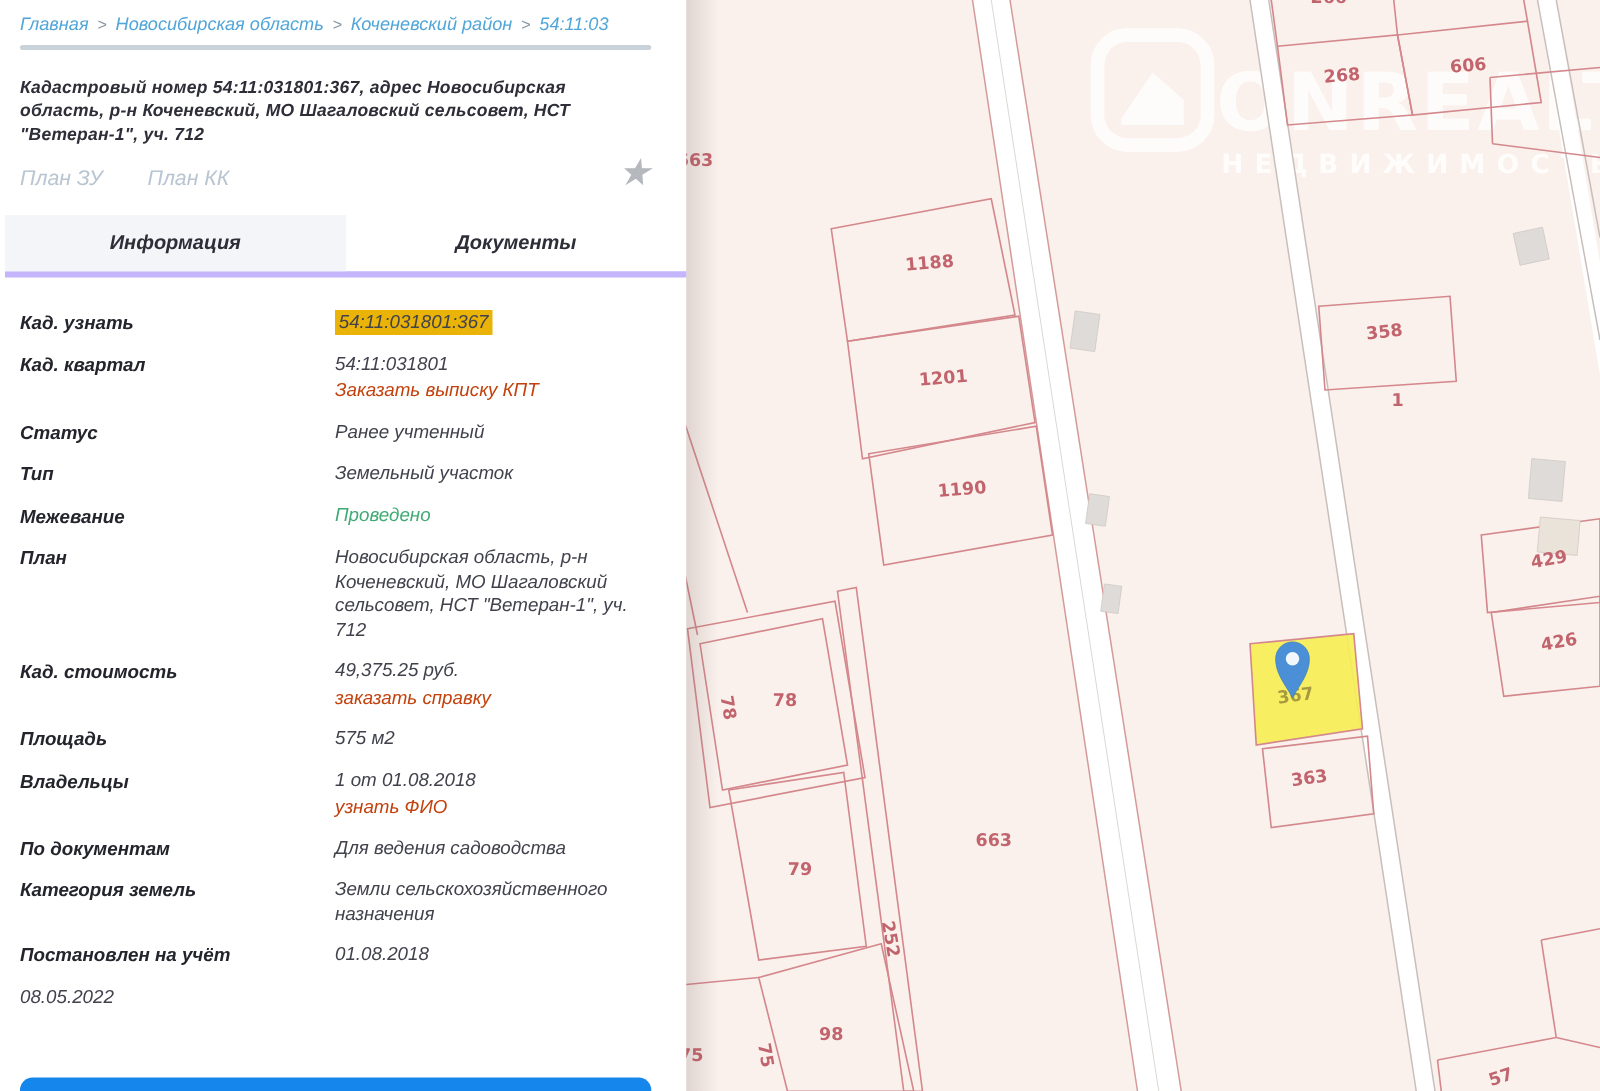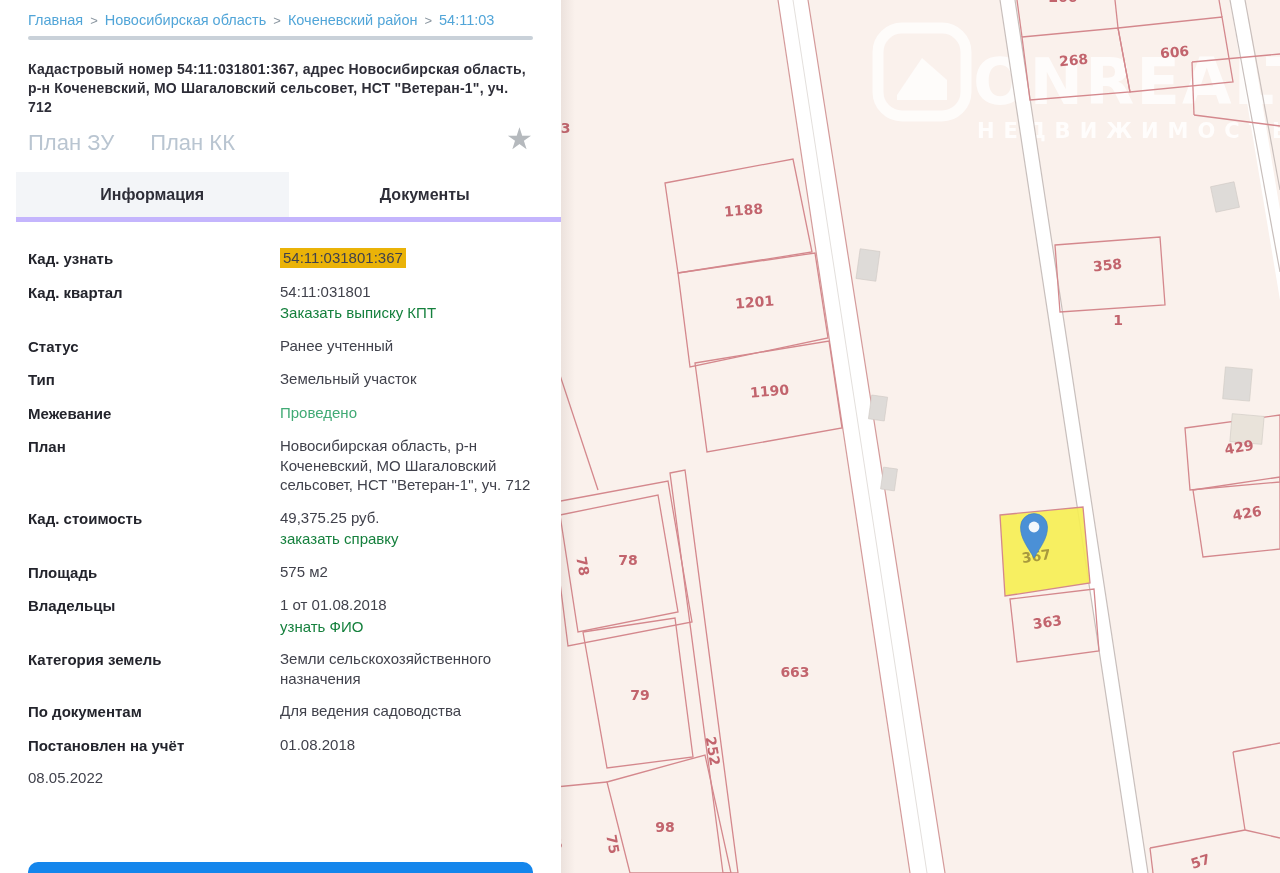--- a/index.html
+++ b/index.html
@@ -1,35 +1,35 @@
 <!DOCTYPE html>
 <html><head>
 <meta charset="utf-8">
 <style>
   html,body{margin:0;padding:0;}
   body{width:1280px;height:873px;overflow:hidden;font-family:"Liberation Sans",sans-serif;background:#fff;position:relative;}
   
-  .panel{position:absolute;left:16px;top:0;width:545px;height:873px;background:#fff;z-index:3;}
+  .panel{position:absolute;left:4px;top:0;width:545px;height:873px;background:#fff;z-index:3;font-style:italic;}
   .panel-inner{padding:0 28px 0 12px;}
   .crumbs{padding-top:12px;font-size:14.5px;white-space:nowrap;overflow:hidden;color:#8b97a1;}
   .crumbs a{color:#51a5d8;text-decoration:none;cursor:pointer;}
   .crumbs .sep{margin:0 7px;color:#8b97a1;font-size:13px;}
   .loadbar{margin-top:8px;height:4px;width:505px;background:#c9d1d9;border-radius:2px;}
   h1.title{margin:20px 0 0 0;font-size:14px;line-height:1.34;font-weight:700;color:#2e2e38;letter-spacing:.2px;}
   .planrow{margin-top:12px;display:flex;align-items:center;position:relative;height:30px;}
-  .planrow a{color:#b9c5d1;font-size:22px;text-decoration:none;margin-right:36px;cursor:pointer;}
+  .planrow a{color:#b9c5d1;font-size:17px;text-decoration:none;margin-right:36px;cursor:pointer;}
   .star{position:absolute;right:0;top:-4px;font-size:30px;color:#b5b9bd;line-height:1;cursor:pointer;}
   .tabs{margin-top:14px;margin-left:-12px;width:545px;display:flex;border-bottom:5px solid #c4b5fd;}
   .tab{width:50%;height:45px;display:flex;align-items:center;justify-content:center;font-size:16px;font-weight:700;color:#2e2e38;cursor:pointer;}
   .tab.active{background:#f3f5f8;}
   .rows{padding-top:26px;}
   .row{display:flex;margin-bottom:13px;}
   .row .lbl{width:252px;font-weight:700;font-size:15px;color:#23242c;line-height:1.3;padding-top:1px;}
   .row .val{width:253px;font-size:15px;color:#41424c;line-height:1.3;}
-  .row .val a{display:inline-block;margin-top:2px;color:#15803d;text-decoration:none;cursor:pointer;}
+  .row .val a{display:inline-block;margin-top:2px;color:#c2410c;text-decoration:none;cursor:pointer;}
   .row .hl{background:#eab308;padding:1px 3px 2px 3px;}
   .row .green{color:#41aa75;}
   .bigbtn{position:absolute;left:12px;bottom:-36px;width:505px;height:47px;background:#1486ec;border:none;border-radius:10px;cursor:pointer;}
   
   .map{position:absolute;left:545px;top:0;width:735px;height:873px;background:#faf1ec;z-index:1;cursor:grab;}
   .map-shadow{position:absolute;left:545px;top:0;width:30px;height:873px;z-index:2;pointer-events:none;
     background:linear-gradient(to right,rgba(110,90,85,.22),rgba(110,90,85,0));}
   svg text{font-family:"DejaVu Sans",sans-serif;}
 </style>
 </head>
@@ -172,26 +172,26 @@
         </div>
         <div class="row">
           <div class="lbl">Площадь</div>
           <div class="val"><span>575 м2</span></div>
         </div>
         <div class="row">
           <div class="lbl">Владельцы</div>
           <div class="val"><span>1 от 01.08.2018</span><br><a>узнать ФИО</a></div>
         </div>
         <div class="row">
+          <div class="lbl">По документам</div>
+          <div class="val"><span>Для ведения садоводства</span></div>
+        </div>
+        <div class="row">
           <div class="lbl">Категория земель</div>
           <div class="val"><span>Земли сельскохозяйственного назначения</span></div>
-        </div>
-        <div class="row">
-          <div class="lbl">По документам</div>
-          <div class="val"><span>Для ведения садоводства</span></div>
         </div>
         <div class="row">
           <div class="lbl">Постановлен на учёт</div>
           <div class="val"><span>01.08.2018</span></div>
         </div>
         <div class="row">
           <div class="val"><span>08.05.2022</span></div>
         </div>
       </div>
   </div>

